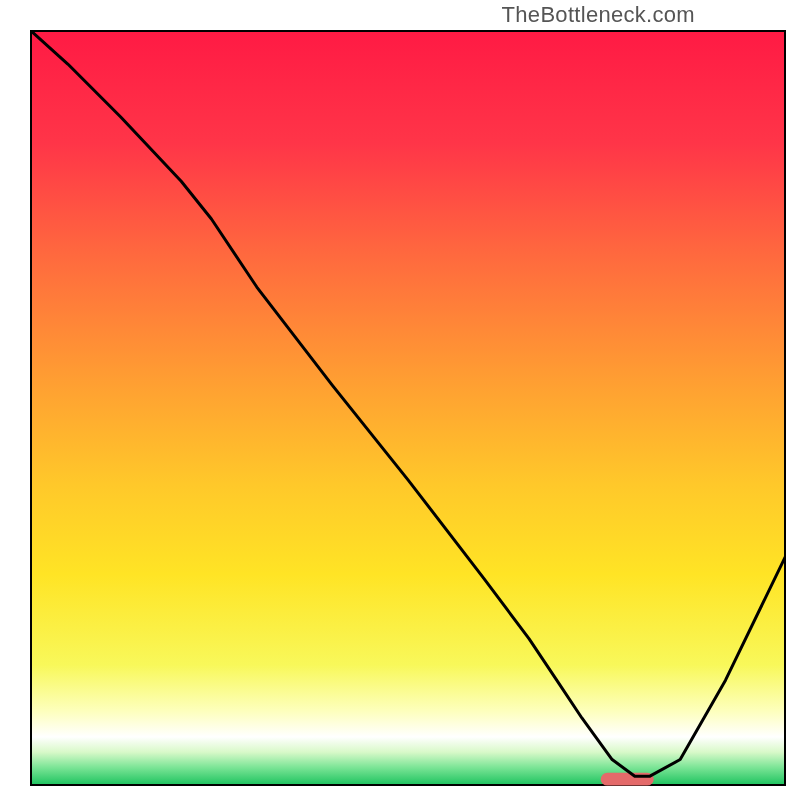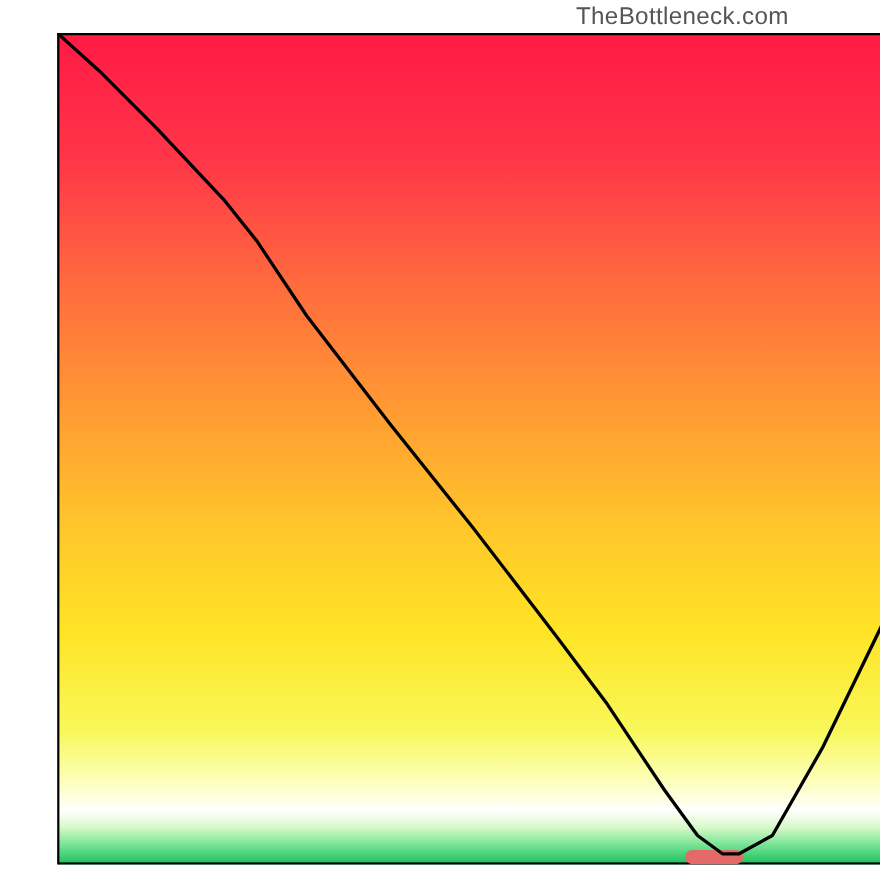--- a/index.html
+++ b/index.html
@@ -7,21 +7,20 @@
     padding: 0;
     width: 800px;
     height: 800px;
     background: #ffffff;
     font-family: Arial, Helvetica, sans-serif;
   }
   #container {
     position: relative;
     width: 703px;
     height: 800px;
-    margin-left: 22px;
   }
   #watermark {
     position: absolute;
     top: 2px;
     right: 8px;
     color: #555555;
     font-size: 22px;
     font-weight: 500;
     letter-spacing: 0.3px;
     z-index: 10;

